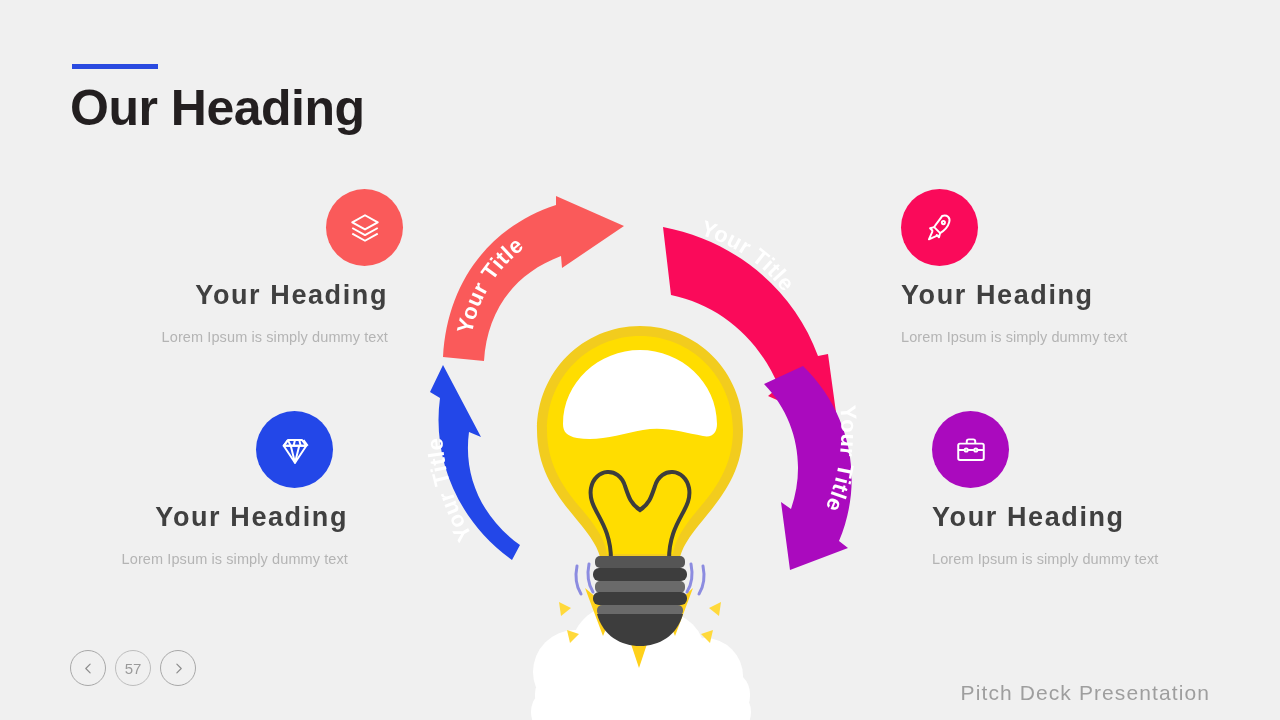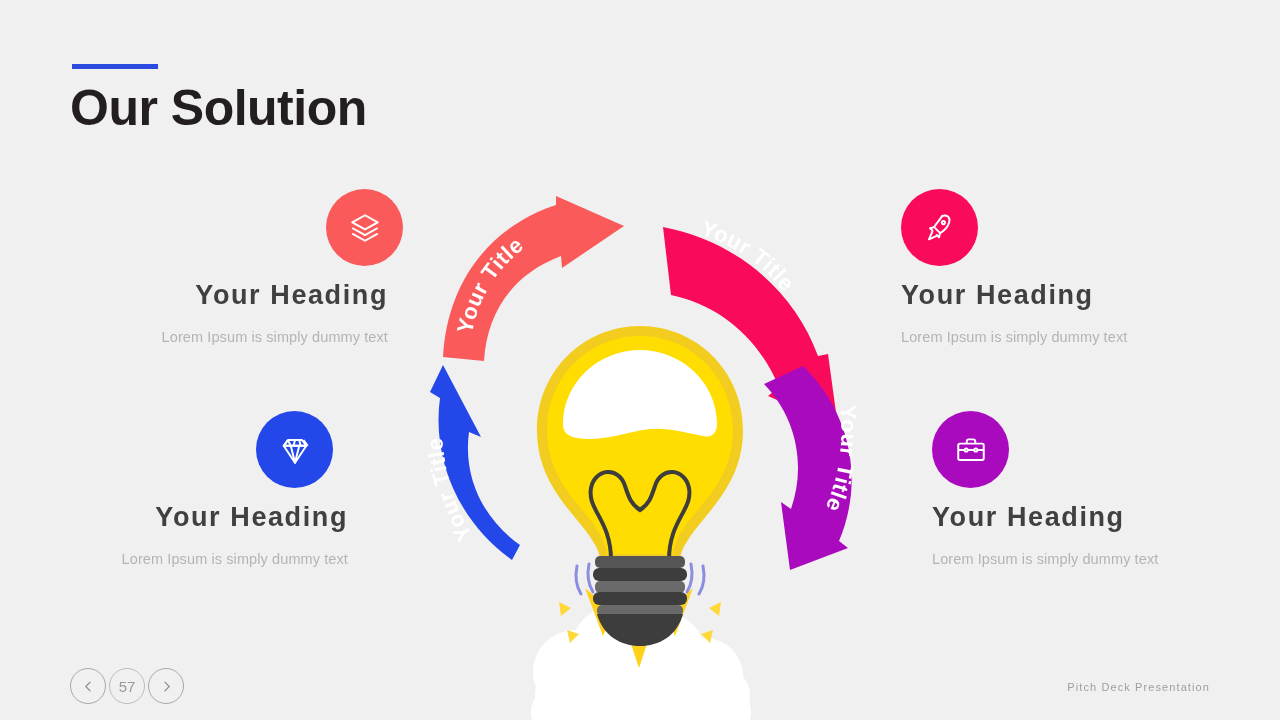--- a/index.html
+++ b/index.html
@@ -56,46 +56,46 @@
   .arrows { position:absolute; left:0; top:0; width:1280px; height:720px; }
   .arrow-label {
     fill:#ffffff; font-family:"Liberation Sans", sans-serif;
     font-size:22px; font-weight:600; letter-spacing:0.5px;
   }
 
   
   .bulb { position:absolute; left:515px; top:320px; width:250px; height:400px; }
 
   
-  .nav { position:absolute; left:70px; top:668px; display:flex; align-items:center; gap:3px; }
+  .nav { position:absolute; left:70px; top:650px; display:flex; align-items:center; gap:9px; }
   .nav-btn {
     width:36px; height:36px; border-radius:50%;
     border:1.4px solid #a8a8a8; display:flex;
     align-items:center; justify-content:center;
     color:#8d8d8d; background:transparent;
   }
   .nav-btn svg { width:13px; height:13px; }
   .nav-page {
     width:36px; height:36px; border-radius:50%;
     border:1.4px solid #bdbdbd; display:flex;
     align-items:center; justify-content:center;
     font-size:15px; color:#9a9a9a;
   }
   .footer-note {
     position:absolute; right:70px; top:681px;
-    font-size:11px; color:#9e9e9e; letter-spacing:1.1px;
+    font-size:21px; color:#9e9e9e; letter-spacing:1.1px;
   }
 </style>
 </head>
 <body>
 
 <div class="slide">
 
   <div class="accent-bar"></div>
-  <h1 class="page-title">Our Solution</h1>
+  <h1 class="page-title">Our Heading</h1>
 
   <svg class="arrows" viewBox="0 0 1280 720">
     <defs>
       <path id="p-red" d="M470,345 C478,280 520,238 580,222"></path>
       <path id="p-pink" d="M690,232 C748,246 790,284 806,338"></path>
       <path id="p-purple" d="M838,390 C848,450 836,500 806,540"></path>
       <path id="p-blue" d="M484,552 C452,512 438,456 442,398"></path>
     </defs>
 
     <g>

